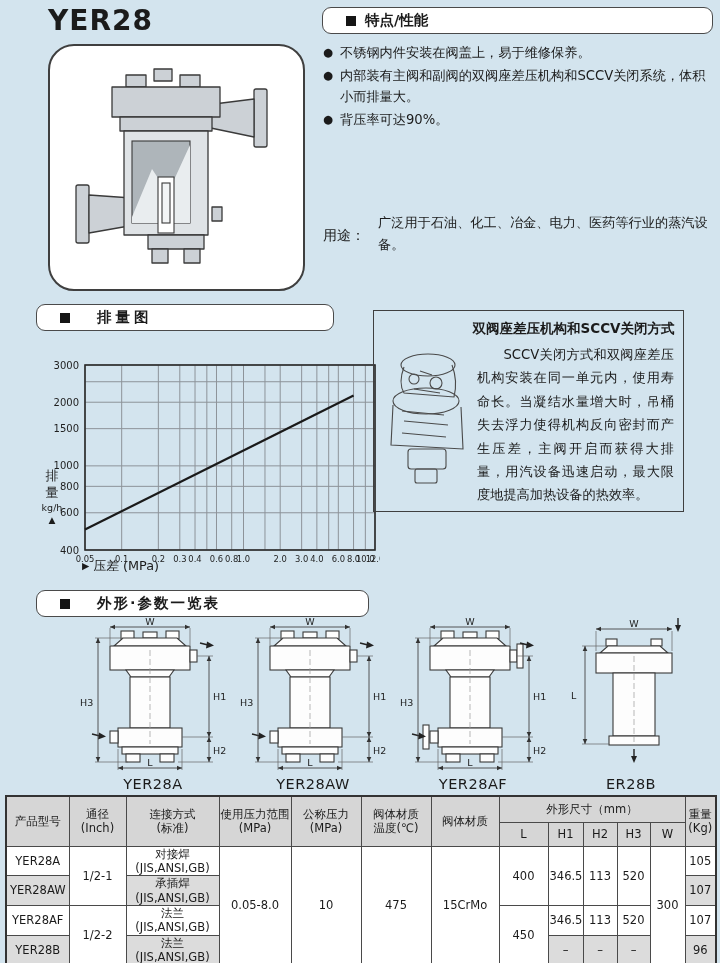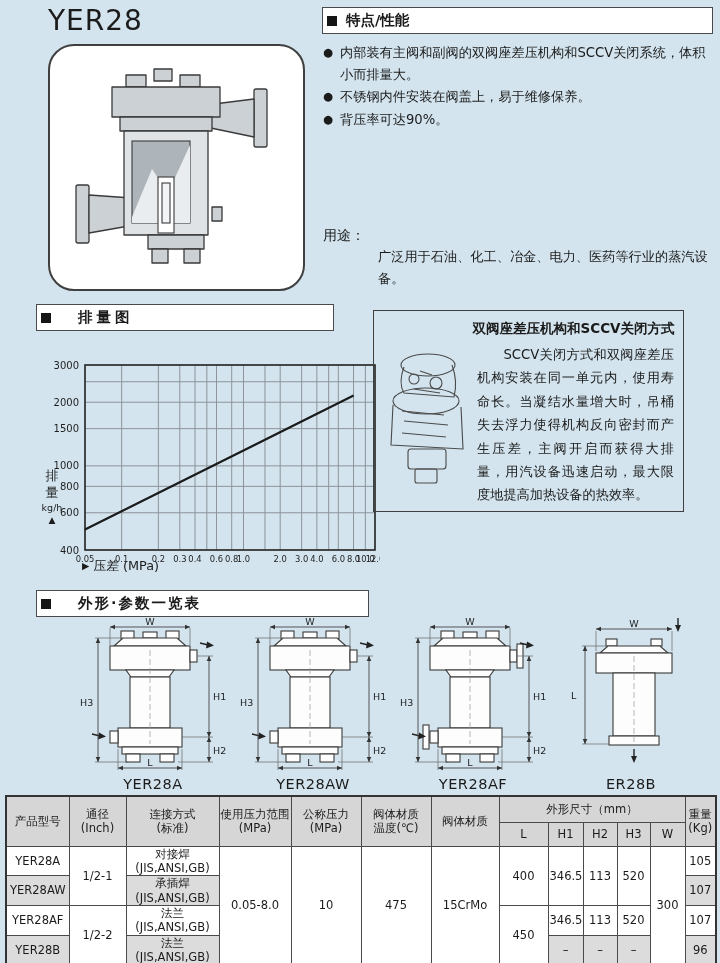--- a/index.html
+++ b/index.html
@@ -1,41 +1,41 @@
 <!DOCTYPE html>
 <html><head>
 <meta charset="utf-8">
 <style>
   html,body{margin:0;padding:0}
   #page{position:relative;width:720px;height:963px;background:#d3e4ee;overflow:hidden;
         font-family:"DejaVu Sans","Liberation Sans",sans-serif;color:#1b1b1b}
   
-  .hdr{position:absolute;height:27px;background:#ffffff;border:1.6px solid #4a4a4a;border-radius:0;
-       display:flex;align-items:center;box-sizing:border-box;padding-left:4px}
+  .hdr{position:absolute;height:27px;background:#ffffff;border:1.6px solid #4a4a4a;border-radius:9px;
+       display:flex;align-items:center;box-sizing:border-box;padding-left:23px}
   .hdr .sq{width:10px;height:10px;background:#151515;flex:0 0 auto}
   .hdr .lbl{font-weight:bold;font-size:14.5px}
   #featuresHdr{left:322px;top:7px;width:391px}
   #featuresHdr .lbl{margin-left:9px}
   #chartHdr{left:36px;top:304px;width:298px}
   #chartHdr .lbl{margin-left:27px;letter-spacing:4px}
   #dimsHdr{left:36px;top:590px;width:333px}
   #dimsHdr .lbl{margin-left:27px;letter-spacing:2px}
 
-  #pageTitle{position:absolute;left:48px;top:4px;font-size:28px;font-weight:normal;letter-spacing:1px}
+  #pageTitle{position:absolute;left:48px;top:4px;font-size:28px;font-weight:bold;letter-spacing:1px}
   #valveBox{position:absolute;left:48px;top:44px;width:257px;height:247px;background:#ffffff;
             border:2px solid #3f3f3f;border-radius:26px;box-sizing:border-box;
             display:flex;align-items:center;justify-content:center}
 
   #featureList{position:absolute;left:323px;top:42px;width:392px;list-style:none;margin:0;padding:0;
                font-size:13.2px;line-height:21.6px}
   #featureList li{position:relative;padding-left:17px;margin-bottom:1px}
   #featureList li::before{content:"●";position:absolute;left:0;top:0;font-size:11.5px}
 
   #usageLabel{position:absolute;left:323px;top:227px;font-size:14px;font-weight:normal}
-  #usageText{position:absolute;left:378px;top:246px;width:338px;font-size:13.2px;line-height:21.5px}
+  #usageText{position:absolute;left:378px;top:212px;width:338px;font-size:13.2px;line-height:21.5px}
 
   #mechBox{position:absolute;left:373px;top:310px;width:311px;height:202px;border:1.6px solid #3f3f3f;
            box-sizing:border-box}
   #mechTitle{position:absolute;left:96px;right:6px;top:9px;text-align:center;font-weight:bold;font-size:13.5px}
   #mechSvg{position:absolute;left:9px;top:38px}
   #mechText{position:absolute;left:103px;right:9px;top:32px;font-size:13.2px;line-height:23.4px;
             text-align:justify;text-indent:2em}
 
   #chartSvg{position:absolute;left:30px;top:356px}
   .tick{font-size:8.4px;fill:#1e1e1e}
@@ -99,22 +99,22 @@
       </g>
     </svg>
   </div>
 
   <div class="hdr" id="featuresHdr">
     <div class="sq"></div>
     <div class="lbl">特点/性能</div>
   </div>
 
   <ul id="featureList">
+    <li>不锈钢内件安装在阀盖上，易于维修保养。</li>
     <li>内部装有主阀和副阀的双阀座差压机构和SCCV关闭系统，体积小而排量大。</li>
-    <li>不锈钢内件安装在阀盖上，易于维修保养。</li>
     <li>背压率可达90%。</li>
   </ul>
 
   <div id="usageLabel">用途：</div>
   <div id="usageText">广泛用于石油、化工、冶金、电力、医药等行业的蒸汽设备。</div>
 
   <div class="hdr" id="chartHdr">
     <div class="sq"></div>
     <div class="lbl">排量图</div>
   </div>

